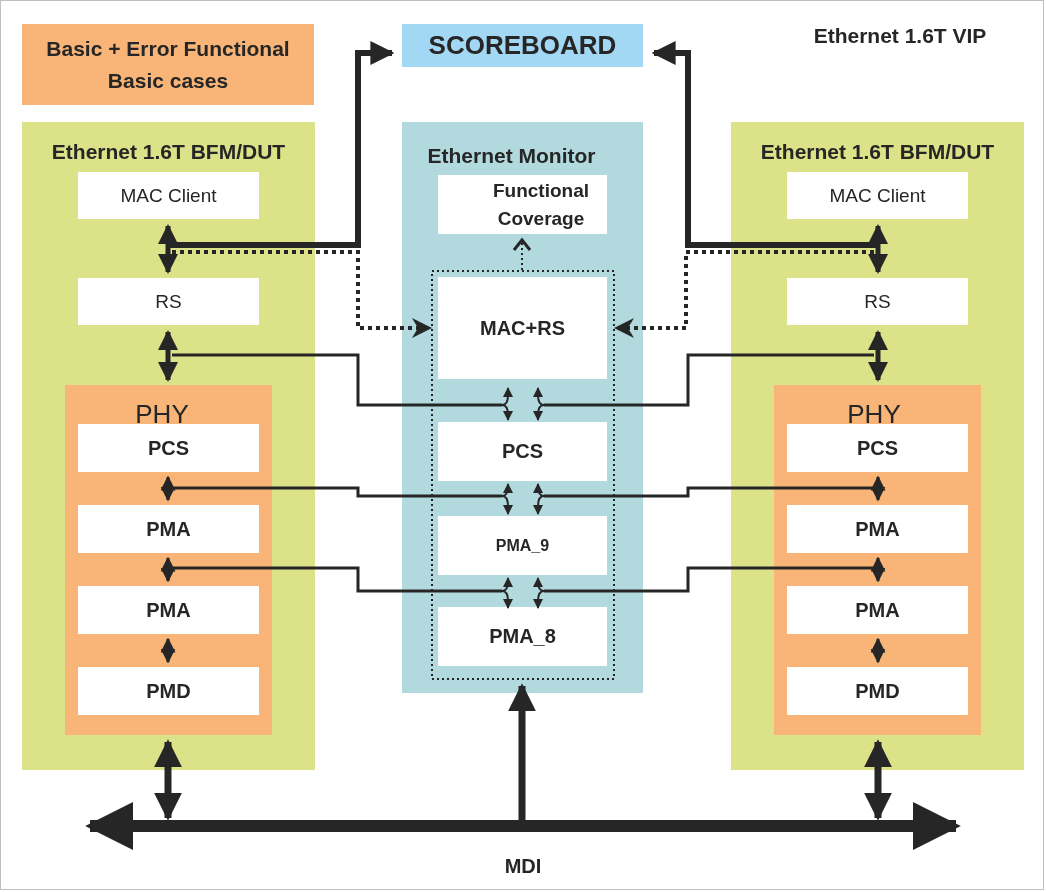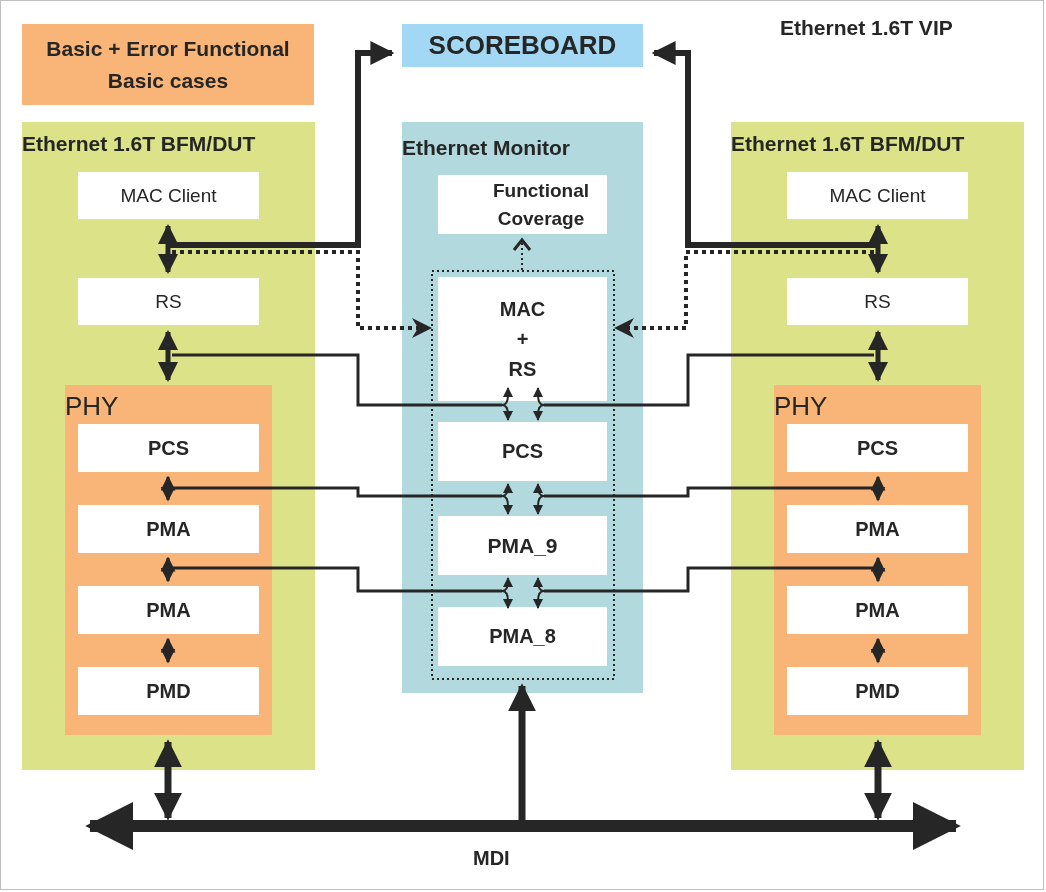--- a/index.html
+++ b/index.html
@@ -8,21 +8,21 @@
   .frame { position: absolute; left: 0; top: 0; width: 1044px; height: 890px;
            border: 1px solid #bfbfbf; box-sizing: border-box; }
   .box { position: absolute; box-sizing: border-box; display: flex; align-items: center;
          justify-content: center; text-align: center; }
   .green { background: #dbe287; }
   .orange { background: #f8b577; }
   .teal { background: #b2dade; }
   .blue { background: #a3d8f4; }
   .white { background: #ffffff; }
   .bold { font-weight: bold; }
-  .lbl { position: absolute; text-align: left; white-space: nowrap; }
+  .lbl { position: absolute; text-align: center; white-space: nowrap; margin-top: 8px; }
   svg.wires { position: absolute; left: 0; top: 0; width: 1046px; height: 892px; pointer-events: none; }
   svg.wires * { pointer-events: auto; }
 </style>
 </head>
 <body>
 
 <div class="frame"></div>
 
 <div class="lbl bold" style="left:780px; top:16px; width:240px; font-size:21px;">Ethernet 1.6T VIP</div>
 
@@ -59,27 +59,27 @@
 <div class="box white bold" style="left:787px; top:586px; width:181px; height:48px; font-size:20px;">PMA</div>
 <div class="box white bold" style="left:787px; top:667px; width:181px; height:48px; font-size:20px;">PMD</div>
 
 <div class="box teal" style="left:402px; top:122px; width:241px; height:571px; display:block;">
   <div class="lbl bold" style="left:0; top:14px; width:219px; font-size:21px;">Ethernet Monitor</div>
 </div>
 <div class="box white bold" style="left:438px; top:175px; width:169px; height:59px; flex-direction:column; font-size:19px; line-height:28px;padding-left:37px;">
   <span>Functional</span>
   <span>Coverage</span>
 </div>
-<div class="box white bold" style="left:438px; top:277px; width:169px; height:124px; flex-direction:column; font-size:20px; line-height:30px;">
+<div class="box white bold" style="left:438px; top:277px; width:169px; height:102px; flex-direction:row; font-size:20px; line-height:30px;">
   <span>MAC</span>
   <span>+</span>
   <span>RS</span>
 </div>
 <div class="box white bold" style="left:438px; top:422px; width:169px; height:59px; font-size:20px;">PCS</div>
-<div class="box white bold" style="left:438px; top:516px; width:169px; height:59px; font-size:21px;">PMA_9</div>
+<div class="box white bold" style="left:438px; top:516px; width:169px; height:59px; font-size:16px;">PMA_9</div>
 <div class="box white bold" style="left:438px; top:607px; width:169px; height:59px; font-size:20px;">PMA_8</div>
 
 <div class="lbl bold" style="left:473px; top:847px; width:100px; font-size:20px;">MDI</div>
 
 <svg class="wires" viewBox="0 0 1046 892">
   <defs>
     <marker id="ah" viewBox="0 0 10 10" refX="9" refY="5" markerWidth="4" markerHeight="4" orient="auto-start-reverse">
       <path d="M0,0 L10,5 L0,10 z" fill="#262626"></path>
     </marker>
     <marker id="ahs" viewBox="0 0 10 10" refX="9" refY="5" markerWidth="5" markerHeight="5" orient="auto-start-reverse">

